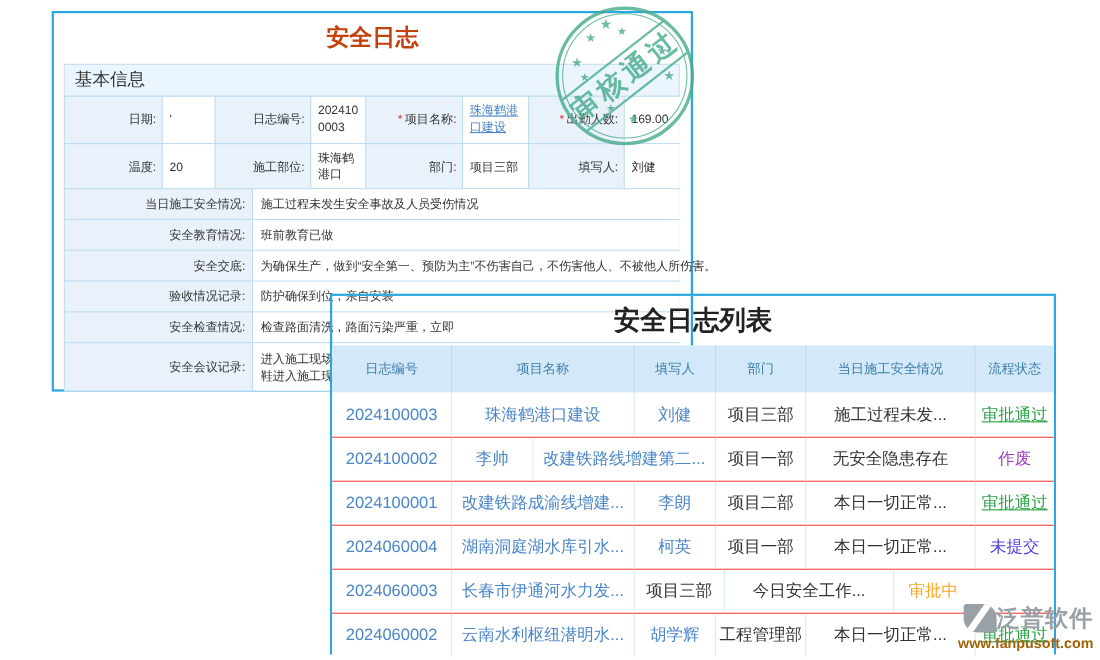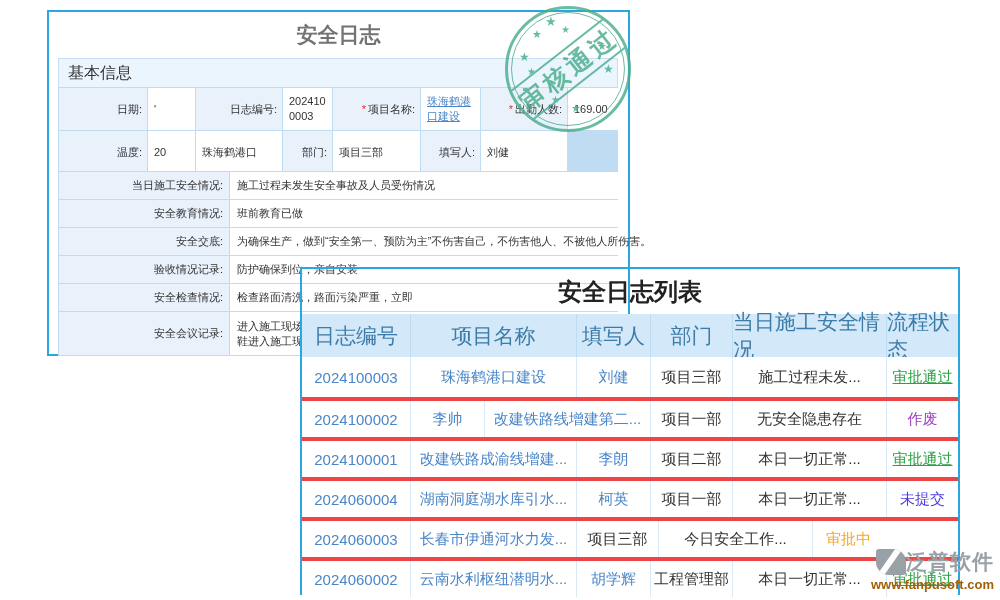--- a/index.html
+++ b/index.html
@@ -4,21 +4,21 @@
 <style>
   * { margin:0; padding:0; box-sizing:border-box; }
   html,body { width:1000px; height:600px; background:#fff; overflow:hidden;
               font-family:"Liberation Sans","DejaVu Sans",sans-serif; color:#333; }
   .page { position:relative; width:1000px; height:600px; background:#fff; }
 
   
   .form-panel { position:absolute; left:47px; top:10px; width:583px; height:346px;
                 background:#fff; border:2px solid #2aa7e0; z-index:1; }
   .form-title { position:absolute; left:0; top:0; width:100%; height:29px; line-height:46px;
-                text-align:center; font-size:21px; font-weight:bold; color:#737373; }
+                text-align:center; font-size:21px; font-weight:bold; color:#c2410c; }
   .section-bar { position:absolute; left:9px; top:46px; width:560px; height:30px;
                  background:#ebf5fd; border:1px solid #cadff2; font-size:16px; color:#333;
                  line-height:28px; padding-left:9px; }
   .fgrid { position:absolute; left:9px; top:75px; width:560px;
            display:grid; grid-template-columns:88px 47px 86px 49px 87px 59px 86px 50px;
            grid-auto-rows:42px; gap:1px; background:#bfdcf2; padding:1px; }
   .fgrid .cell { background:#fff; font-size:11px; display:flex; align-items:center;
                  line-height:15px; overflow:hidden; }
   .fgrid .lbl { background:#e9f1fb; justify-content:flex-end; padding-right:5px; text-align:right; }
   .fgrid .val { padding-left:6px; padding-right:2px; word-break:break-all; }
@@ -47,26 +47,26 @@
   .stamp .band span { font-size:25px; font-weight:bold; color:#49ad8d; letter-spacing:4px;
                       line-height:34px; }
   .stamp .star { position:absolute; color:#49ad8d; }
 
   
   .list-panel { position:absolute; left:300px; top:267px; width:660px; height:328px;
                 border:2px solid #2aa7e0; background:transparent; z-index:4; }
   .list-title { position:absolute; left:0; top:0; width:100%; height:45px; line-height:45px;
                 text-align:center; font-size:24px; font-weight:bold; color:#222; }
   .lheader { position:absolute; left:0; top:45px; width:656px; height:43px; display:flex;
-             background:#d3e9f9; color:#3e7ca8; font-size:21px; }
+             background:#d3e9f9; color:#3e7ca8; font-size:12px; }
   .lheader .hc { display:flex; align-items:center; justify-content:center;
                  border-left:1px solid #bcdcf2; height:100%; }
   .lheader .hc:first-child { border-left:none; }
   .lrows { position:absolute; left:0; top:88px; width:656px; background:#fff; }
-  .lrow { display:flex; height:40px; background:#fff; border-top:4px solid #ef4444; }
+  .lrow { display:flex; height:40px; background:#fff; border-top:1px solid #ef4444; }
   .lrow:first-child { border-top:none; }
   .lrow .c { display:flex; align-items:center; justify-content:center; font-size:15px;
              border-left:1px solid #d9eaf7; height:100%; overflow:hidden; white-space:nowrap; }
   .lrow .c:first-child { border-left:none; }
   .c1 { width:108px; } .c2 { width:166px; } .c3 { width:74px; }
   .c4 { width:82px; }  .c5 { width:154px; } .c6 { width:72px; }
   .blue { color:#4a86c8; }
   .flow-approved { color:#2ba245; text-decoration:underline; }
   .flow-voided { color:#a13fc4; }
   .flow-unsubmitted { color:#4b3de0; }
@@ -106,20 +106,21 @@
           <a class="flink" href="#">珠海鹤港口建设</a>
         </div>
       <div class="cell lbl">
           <span class="req">*</span>
           <span>出勤人数:</span>
         </div>
       <div class="cell val">169.00</div>
 
       <div class="cell lbl">温度:</div>
       <div class="cell val">20</div>
+      <div class="cell lbl">施工部位:</div>
       <div class="cell val">珠海鹤港口</div>
       <div class="cell lbl">部门:</div>
       <div class="cell val">项目三部</div>
       <div class="cell lbl">填写人:</div>
       <div class="cell val">刘健</div>
     </div>
 
     <div class="vtable">
       <div class="dlbl">当日施工安全情况:</div>
       <div class="dval">

